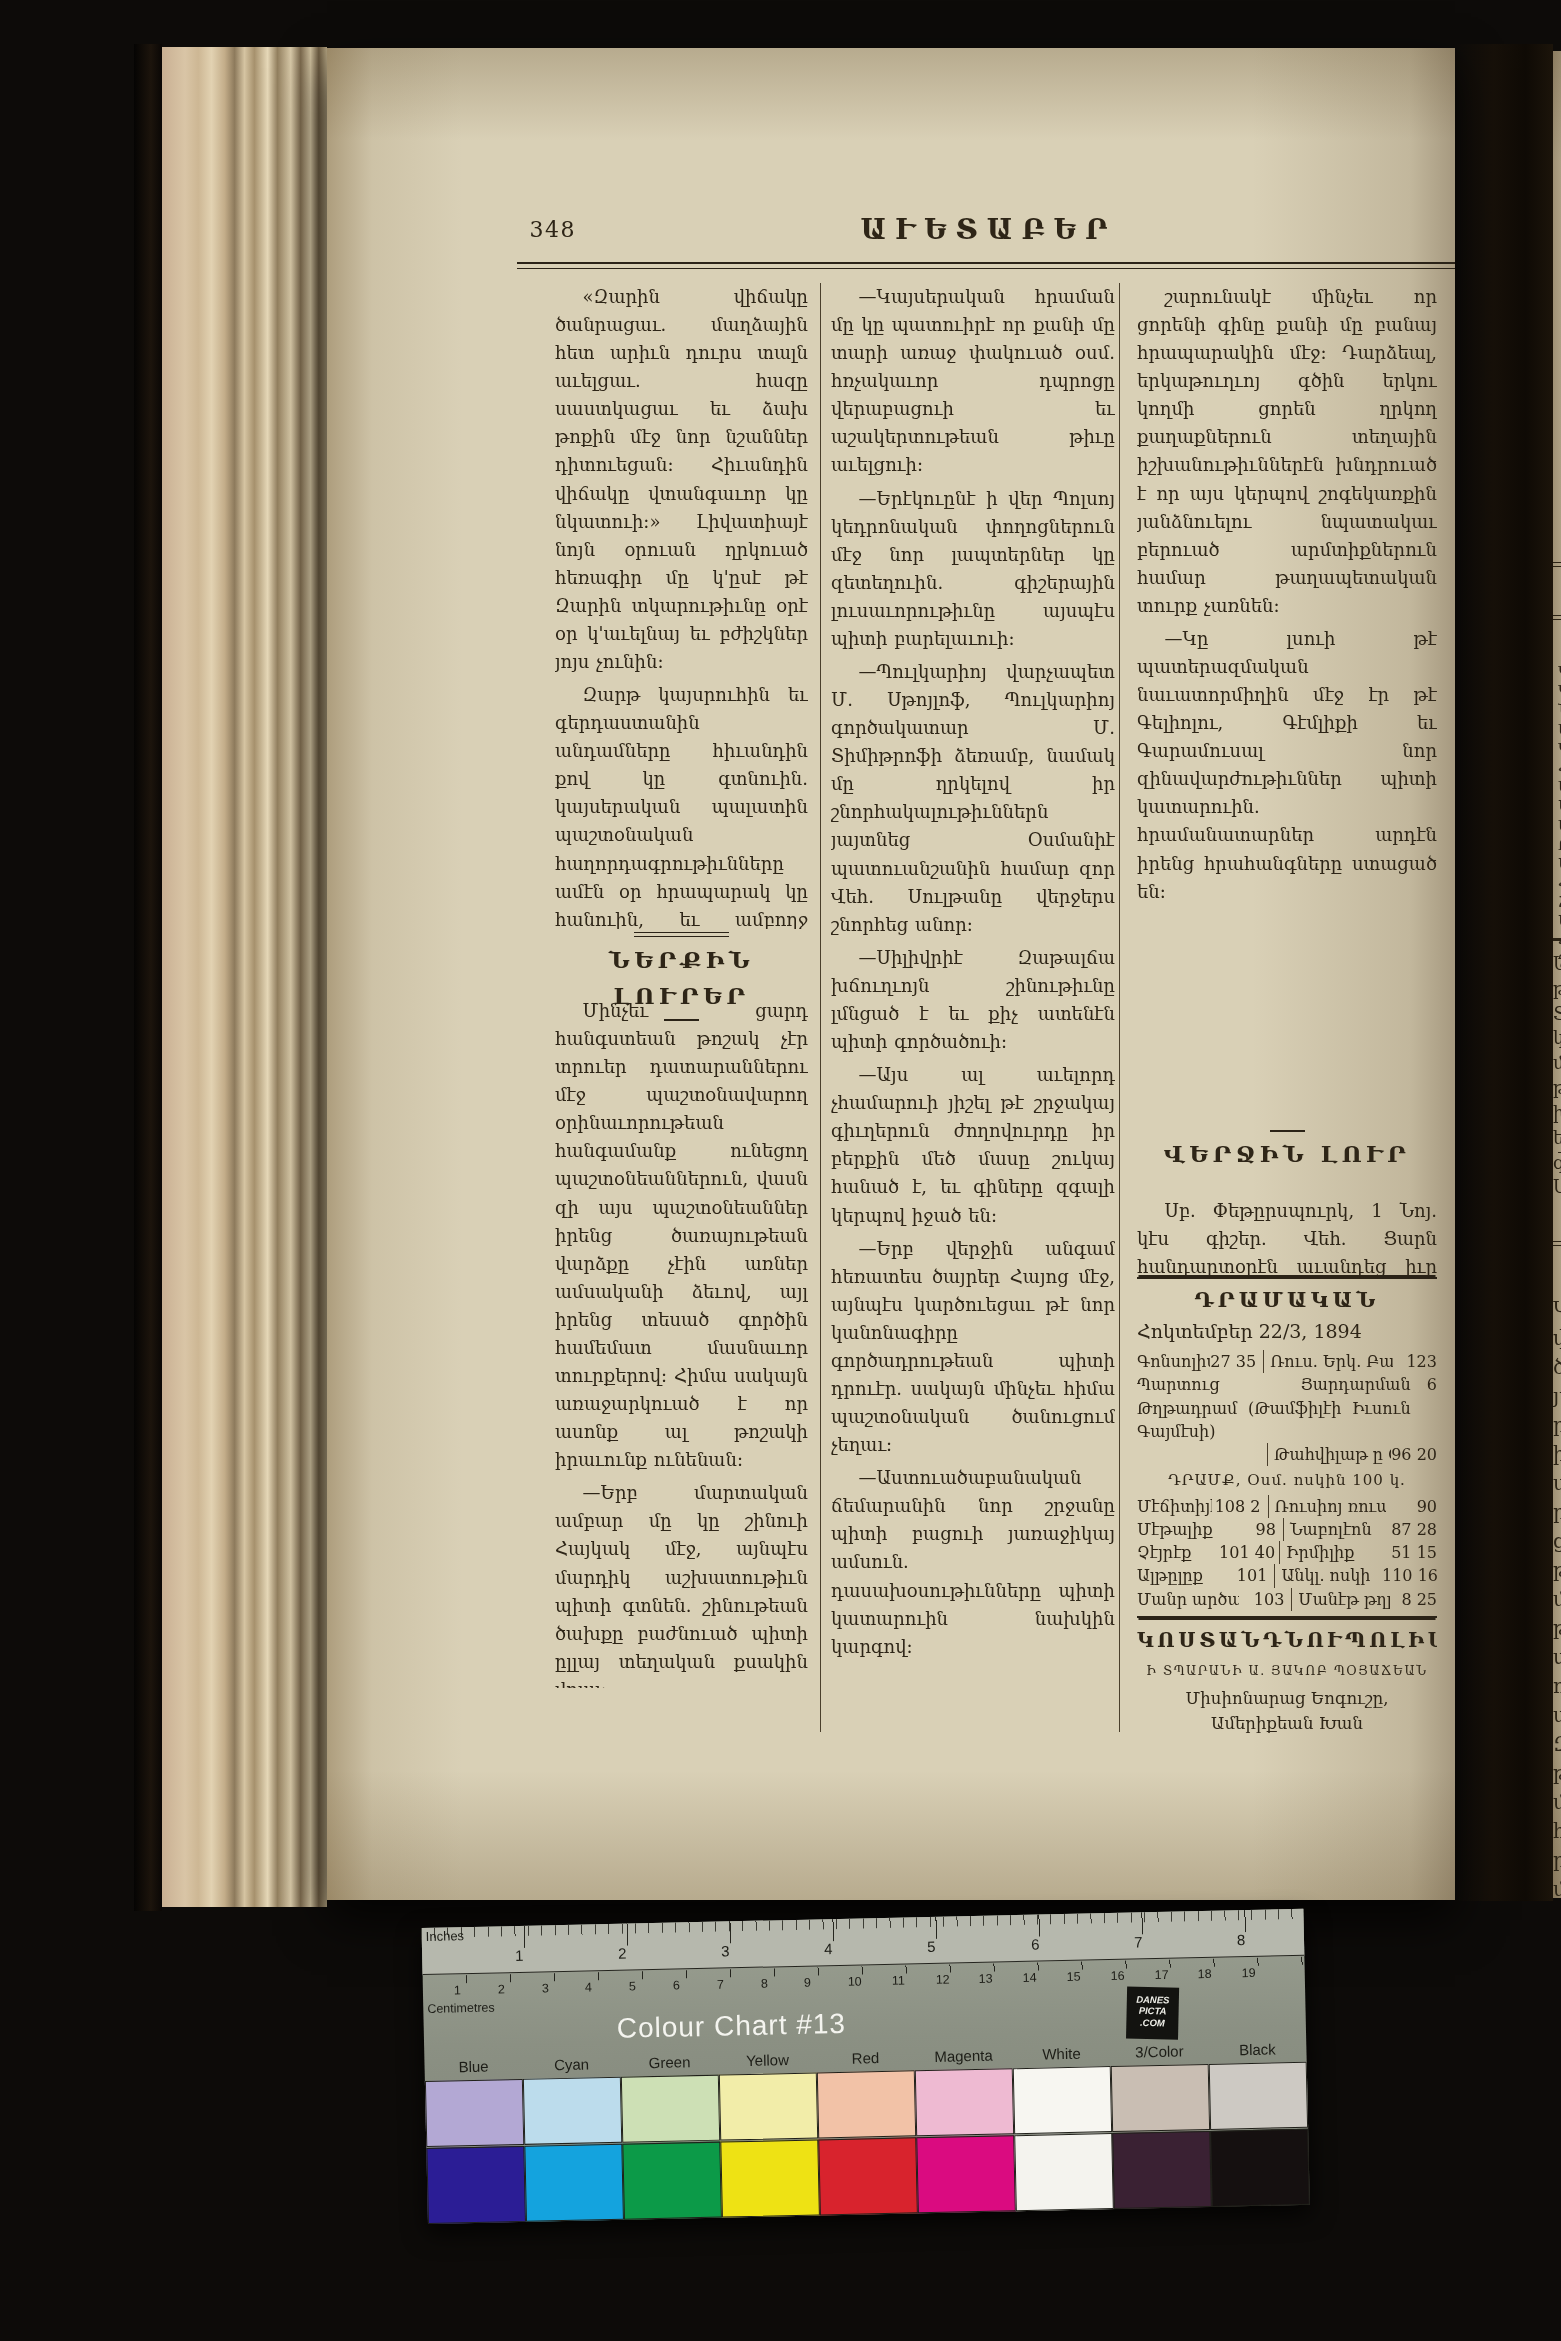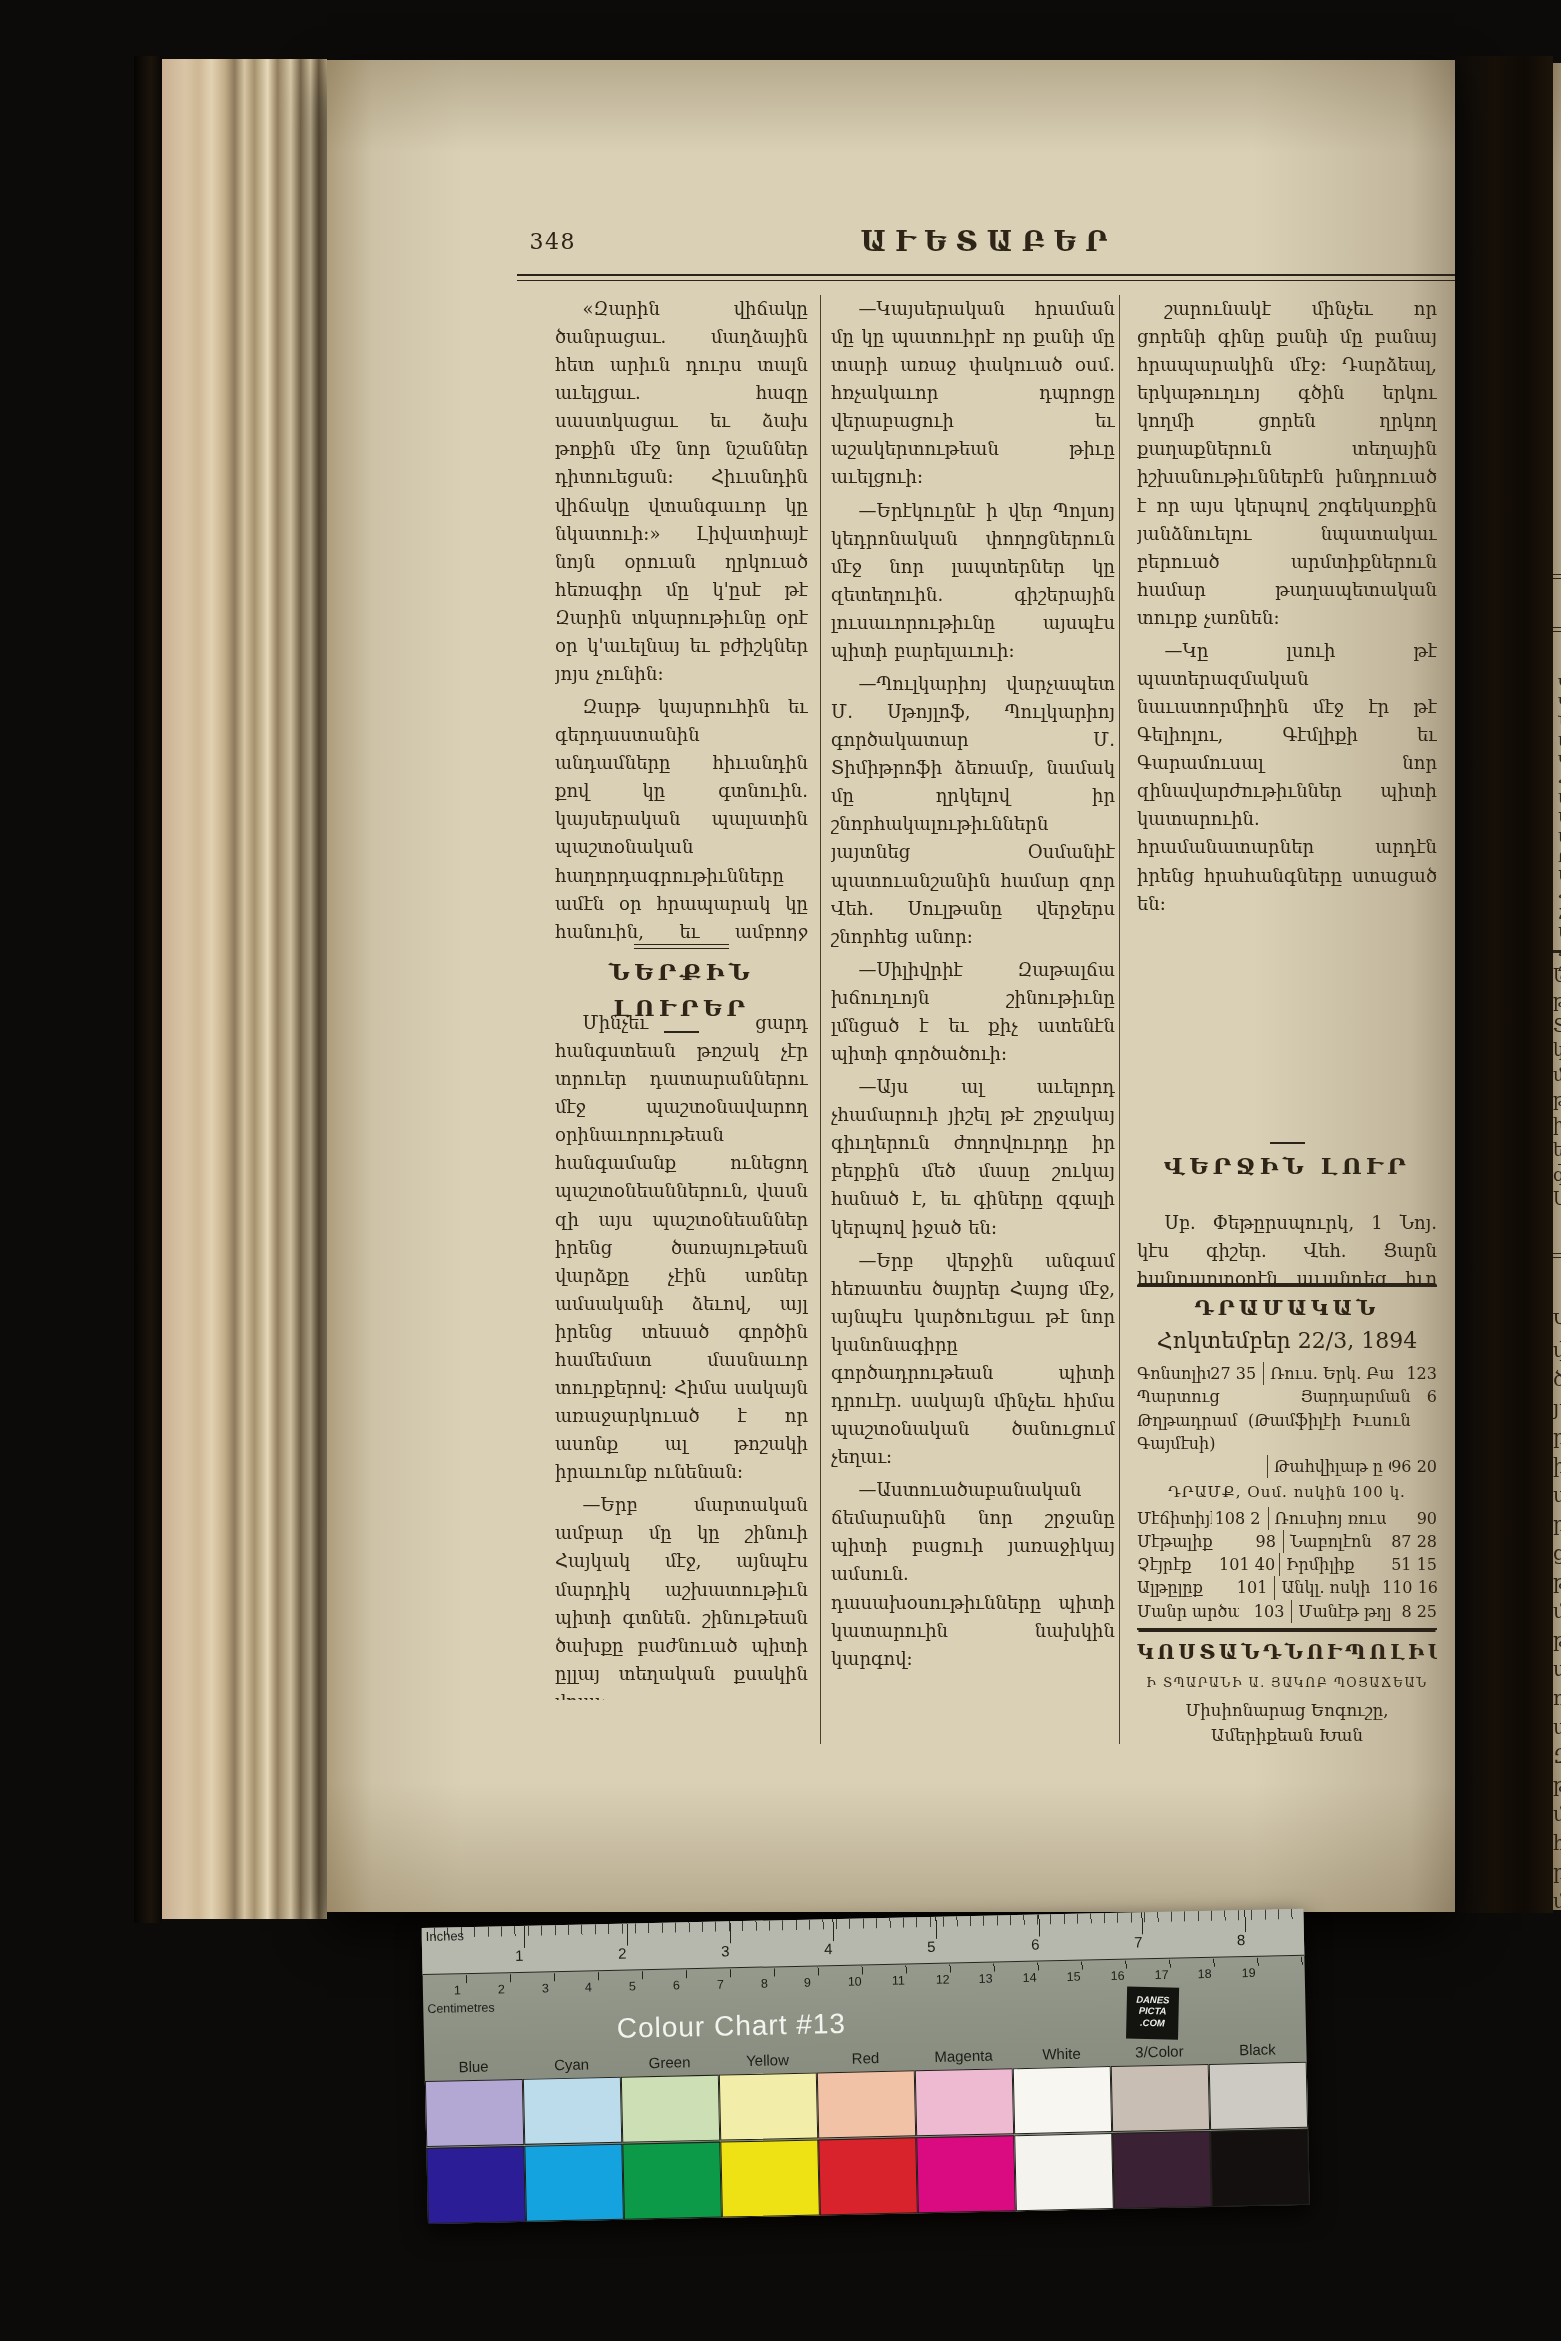--- a/index.html
+++ b/index.html
@@ -2,21 +2,21 @@
 <html style="font-size:8px"><head>
 <meta charset="utf-8">
 <style>
   html,body{margin:0;padding:0;}
   body{
     width:1561px;height:2342px;position:relative;overflow:hidden;
     background:#0d0b09;
     font-family:"DejaVu Serif","Liberation Serif",serif;
   }
   
-  .book{position:absolute;left:134px;top:56px;width:1427px;height:1867px;}
+  .book{position:absolute;left:134px;top:44px;width:1427px;height:1867px;}
   .cover-edge{position:absolute;left:0;top:0;width:27.5px;height:100%;
     background:linear-gradient(90deg,#050403,#1c140c 60%,#0a0705);}
   .fore-edge{position:absolute;left:27.5px;top:3px;width:165px;height:1860px;
     background:linear-gradient(90deg,
       #c9b093 0%,#d9c5a6 14%,#cdb794 22%,#e2d2b2 30%,#c3ad89 38%,
       #8d7a5c 44%,#d5c4a2 50%,#a6916d 56%,#e6d8b8 64%,#93805f 70%,
       #d8c9a8 78%,#7c6a4e 84%,#cfc09e 90%,#6e5d43 95%,#b7a784 100%);}
   .page-left{position:absolute;left:193px;top:4px;width:1128px;height:1852px;
     background:#d9d0b6;box-shadow:0 20px 45px rgba(0,0,0,.75);}
   .page-left:before{content:"";position:absolute;inset:0;pointer-events:none;
@@ -54,21 +54,21 @@
   .sec-head{height:68px;text-align:center;flex:none;}
   .sec-head .srule{width:95px;margin:3px auto 5px;height:3px;border-top:1.5px solid #2b2317;border-bottom:1px solid #2b2317;}
   .sec-head .stitle{font-size:23px;font-weight:bold;letter-spacing:4.5px;}
   .sec-head .sdash{width:35px;margin:5px auto 0;border-top:2px solid #2b2317;}
   .sec-head.mini .sdash{margin:1px auto 4px;}
   
   .money{flex:none;border-top:2px double #2b2317;border-bottom:2px double #2b2317;
     border-top-style:solid;box-shadow:0 -3.5px 0 -1.5px #2b2317, 0 3.5px 0 -1.5px #2b2317;
     padding:4px 0 5px;font-size:16px;line-height:1.45;}
   .money .m-title{text-align:center;font-size:21px;font-weight:bold;letter-spacing:4px;margin-top:2px;}
-  .money .m-date{text-align:center;font-size:22px;margin:2px 0 5px;}
+  .money .m-date{text-align:left;font-size:19px;margin:2px 0 5px;}
   .m-row{display:flex;}
   .m-n{flex:1 1 auto;white-space:nowrap;overflow:hidden;}
   .m-v{width:53px;text-align:right;white-space:nowrap;}
   .m-n2{flex:1 1 auto;margin-left:7px;padding-left:6px;border-left:1px solid #4a3f2c;white-space:nowrap;overflow:hidden;}
   .m-v2{width:55px;text-align:right;white-space:nowrap;}
   .m-sub{text-align:center;font-size:15px;margin:4px 0 3px;letter-spacing:1px;}
   
   .imprint{flex:none;text-align:center;padding-top:7px;}
   .imprint .city{font-size:20px;font-weight:bold;letter-spacing:3.5px;}
   .imprint .printer{font-size:12.5px;letter-spacing:1.5px;margin-top:5px;}

